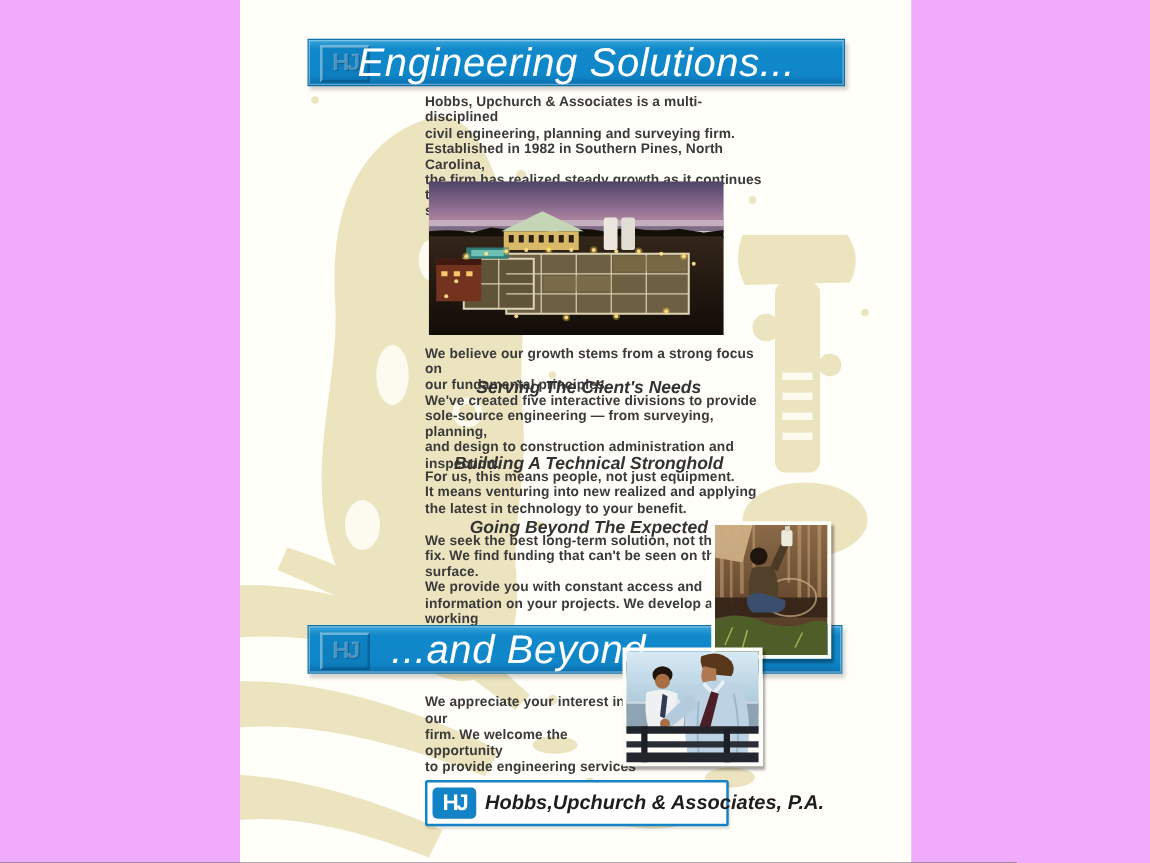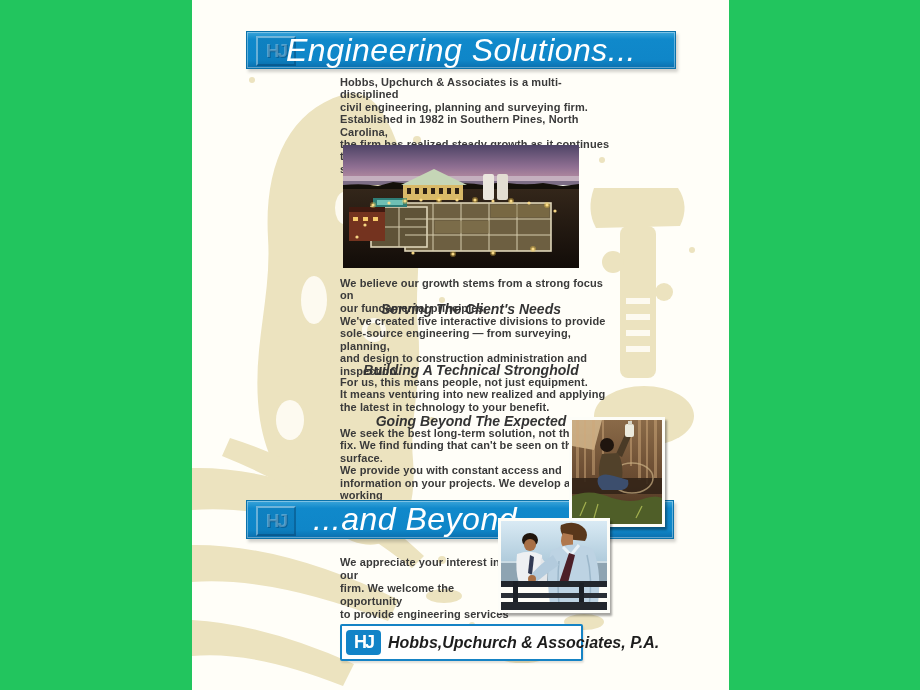--- a/index.html
+++ b/index.html
@@ -1,18 +1,18 @@
 <!DOCTYPE html>
 <html><head>
 <meta charset="utf-8">
 <style>
   html,body{margin:0;padding:0;}
   body{width:920px;height:690px;background:#000;position:relative;overflow:hidden;
        font-family:"Liberation Sans",sans-serif;}
-  .stage{position:absolute;inset:0;background:#22c55e;}
+  .stage{position:absolute;inset:0;background:#f0abfc;}
   .page{position:absolute;left:192px;top:0;width:537px;height:690px;background:#fffef8;overflow:hidden;}
   .watermark{position:absolute;left:0;top:0;z-index:0;}
   .txt{position:absolute;z-index:2;font-size:11px;line-height:12.4px;font-weight:bold;
        color:#3a3a3a;white-space:pre-line;letter-spacing:.1px;}
   .subhead{position:absolute;z-index:2;width:262px;text-align:center;font-size:14px;
        font-weight:bold;font-style:italic;color:#333;}
   .banner{position:absolute;z-index:2;height:36px;
        background:linear-gradient(180deg,#3aa4d9 0%,#1089cb 20%,#0f86c8 78%,#0b6fae 100%);
        border:1px solid #0a72ab;
        box-shadow:inset 0 0 0 1px rgba(255,255,255,.35),2px 3px 3px rgba(0,0,0,.18);}

